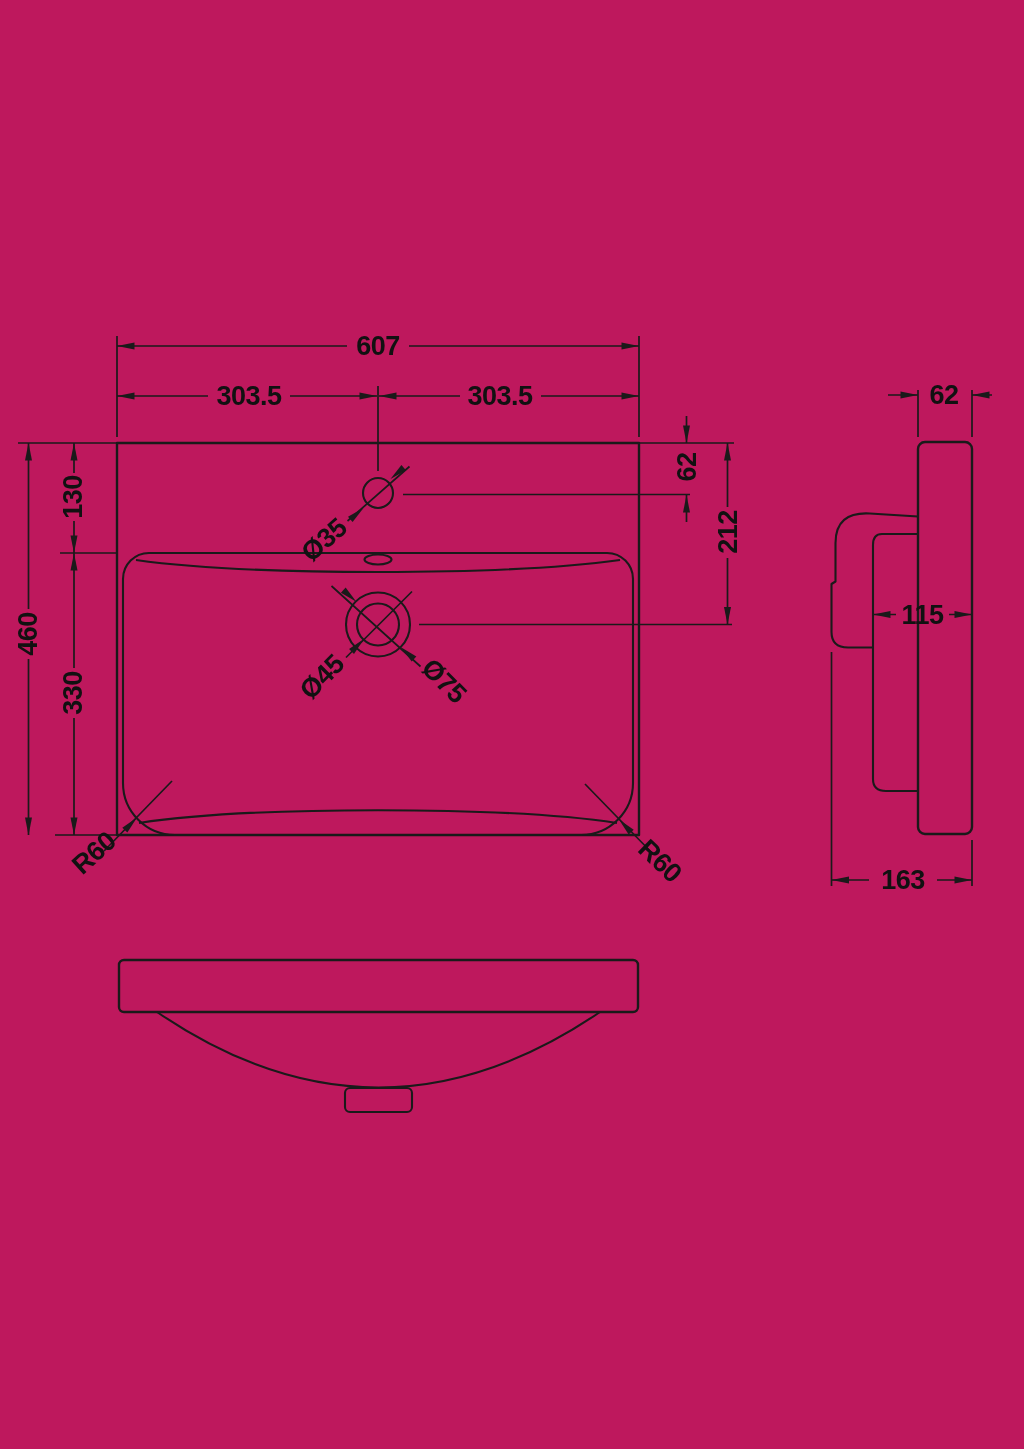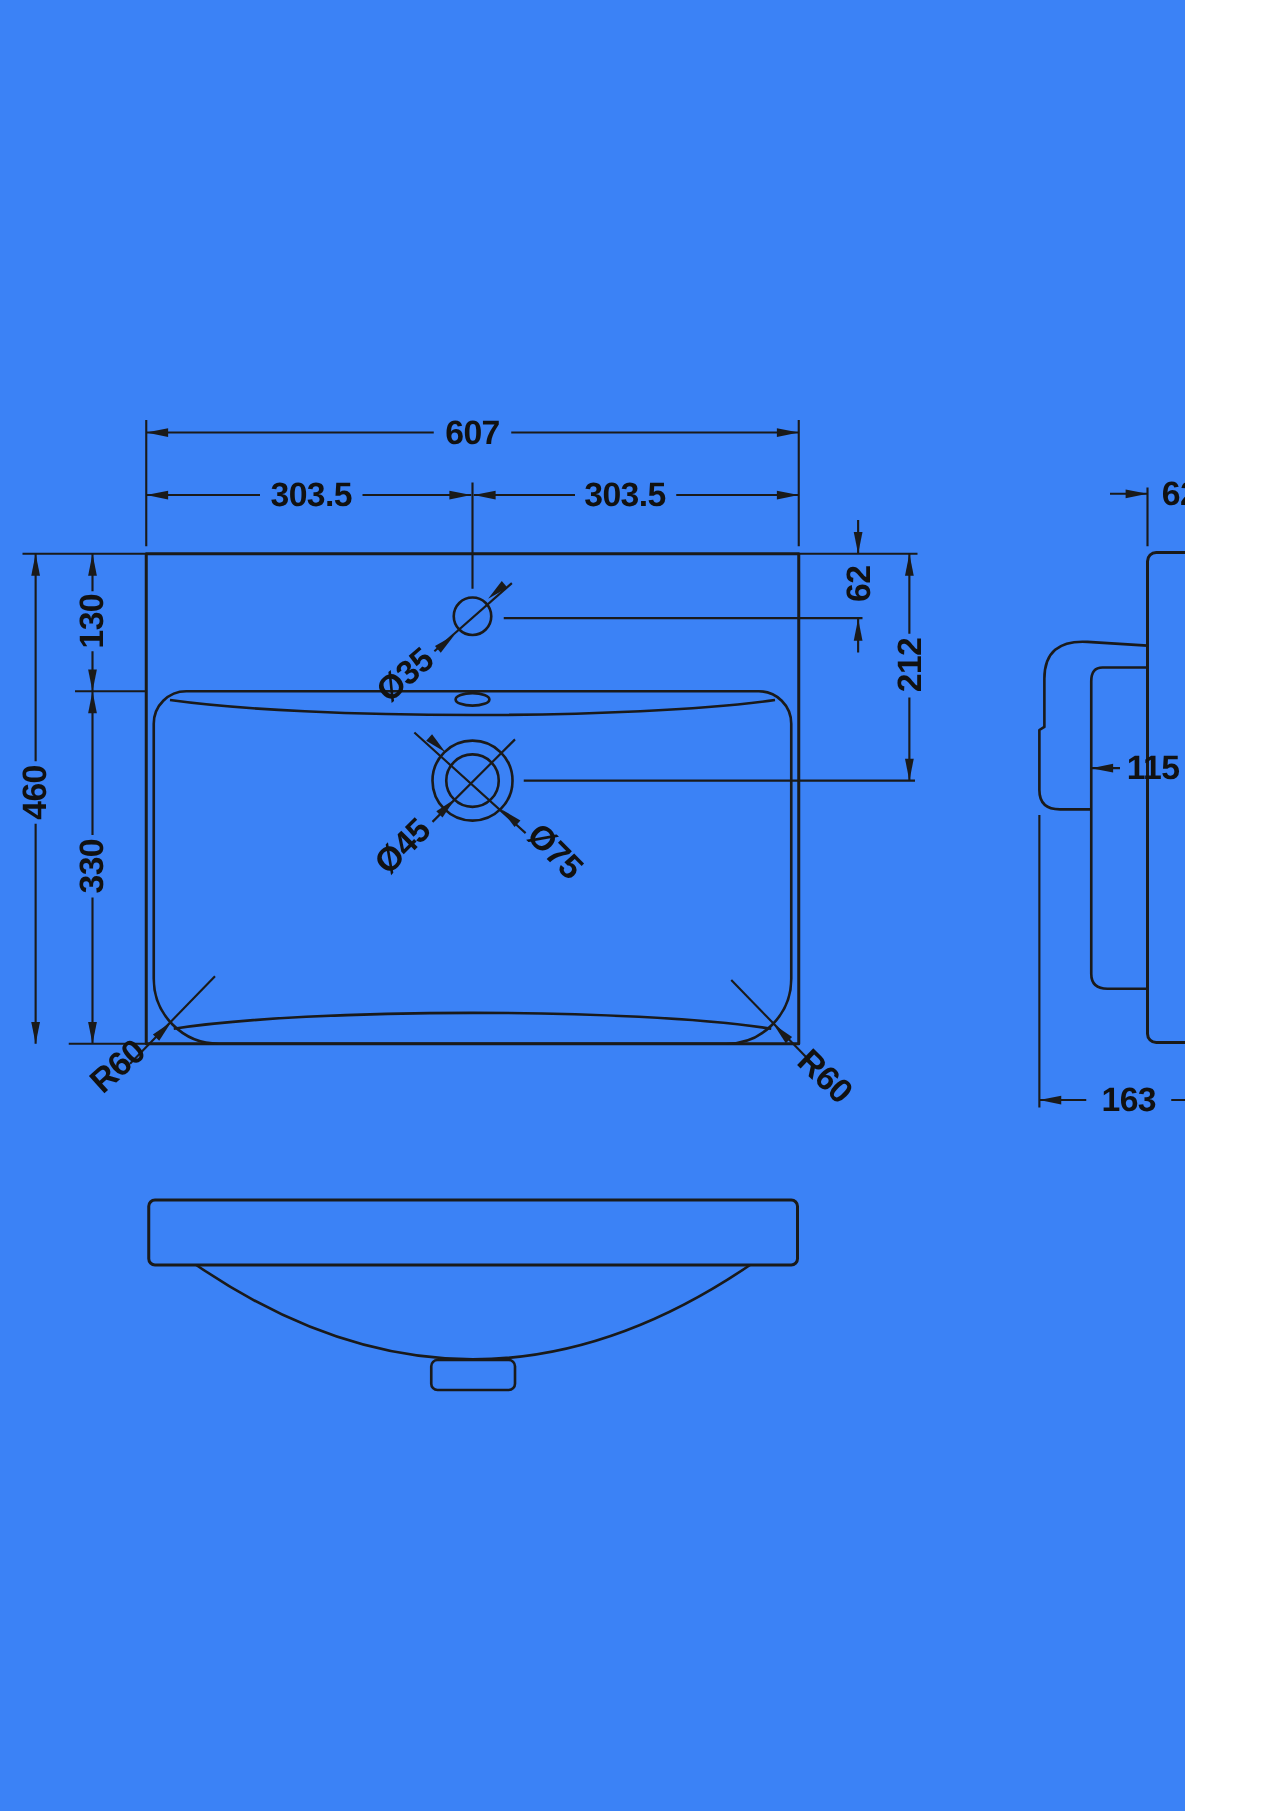--- a/index.html
+++ b/index.html
@@ -1,16 +1,16 @@
 <!DOCTYPE html>
 <html><head>
 <meta charset="utf-8">
 <style>
   html,body{margin:0;padding:0;background:#ffffff;}
-  .page{position:relative;width:948px;height:1449px;background:#3b82f6;overflow:hidden;}
+  .page{position:relative;width:1024px;height:1449px;background:#be185d;overflow:hidden;}
   svg{display:block;}
   .outline{fill:none;stroke:#1a1a1a;stroke-width:2.4;stroke-linejoin:round;}
   .outline-md{fill:none;stroke:#1a1a1a;stroke-width:2.1;stroke-linejoin:round;}
   .dim{fill:none;stroke:#1a1a1a;stroke-width:1.7;}
   .arrow{fill:#1a1a1a;stroke:none;}
   text{font-family:"Liberation Sans","DejaVu Sans",sans-serif;font-weight:700;font-size:27px;fill:#111111;letter-spacing:-0.5px;}
   .lbl{text-anchor:middle;}
 </style>
 </head>
 <body>

